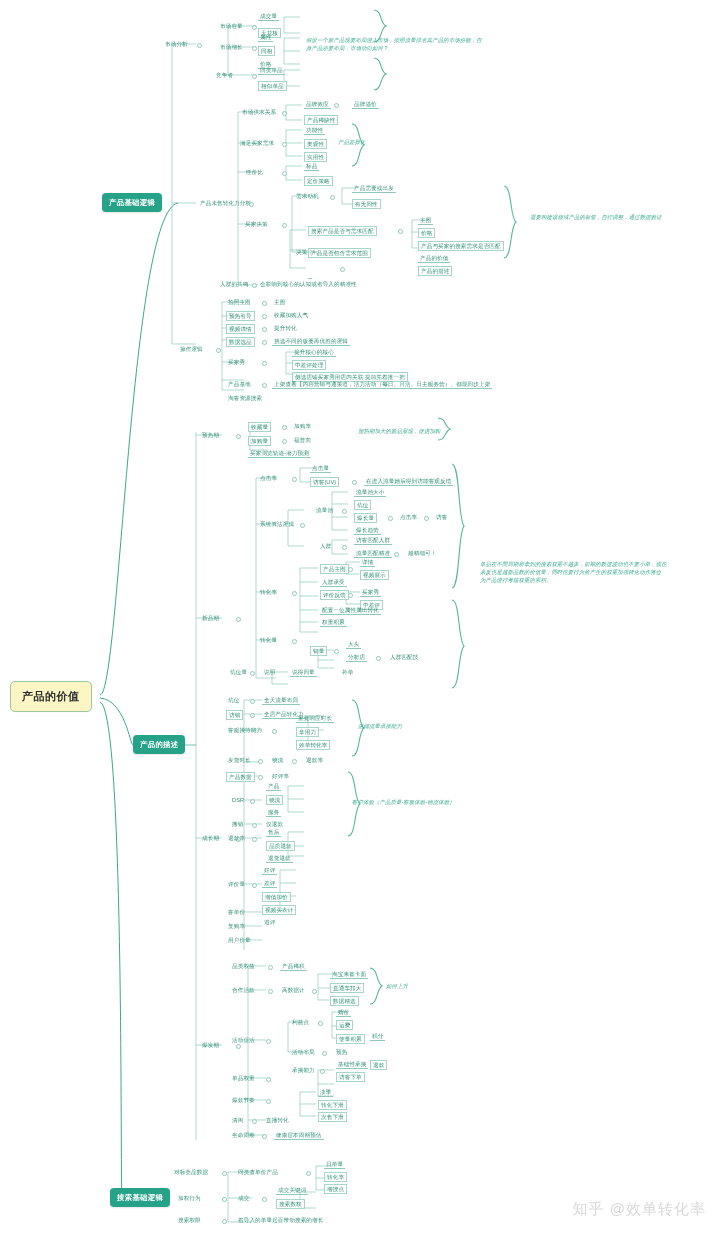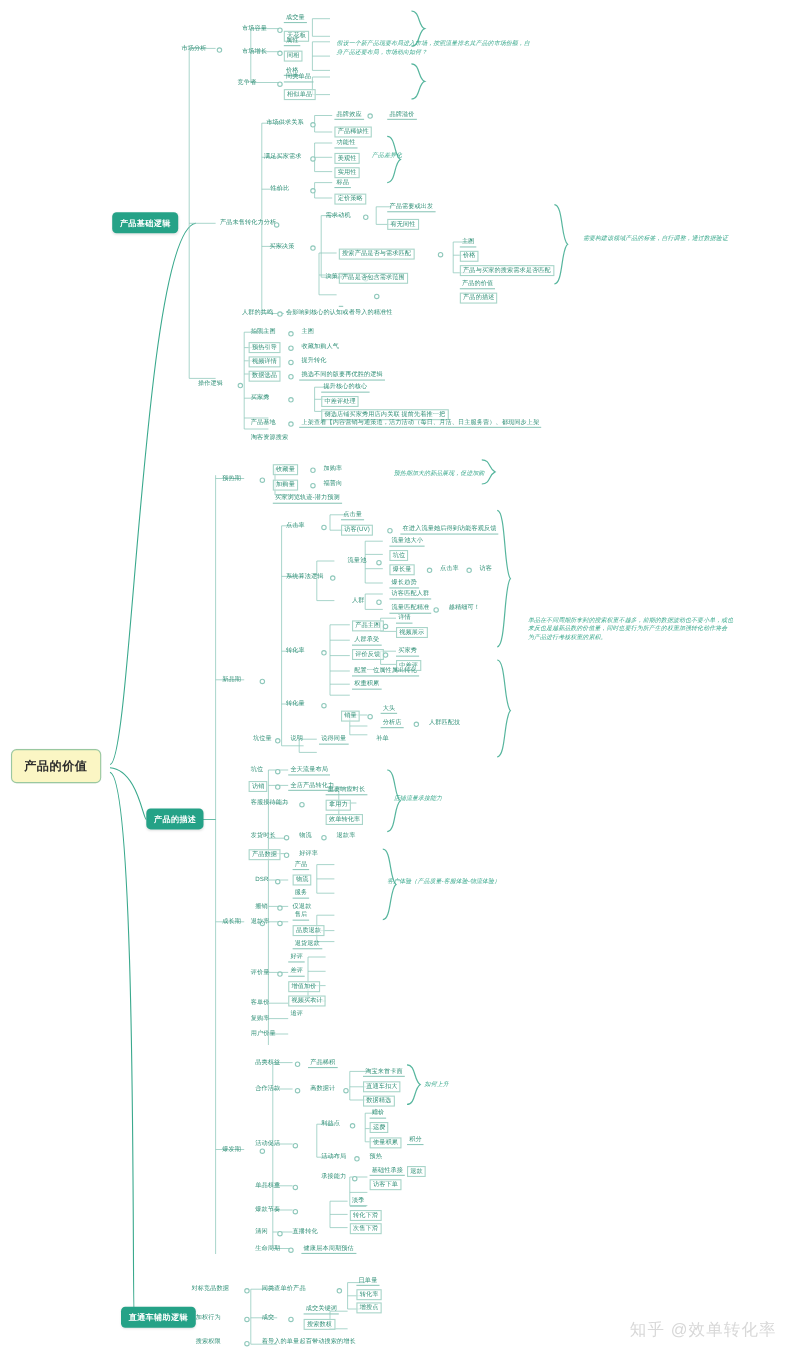--- a/index.html
+++ b/index.html
@@ -315,21 +315,21 @@
       <path d="M352,700 C360,700 358,724 364,728 C358,732 360,756 352,756"></path>
       <path d="M348,772 C356,772 354,800 360,804 C354,808 356,836 348,836"></path>
       <path d="M370,968 C378,968 376,982 382,986 C376,990 378,1004 370,1004"></path>
     </g>
   </svg>
 
   <div class="root" style="left:10px;top:681px;">产品的价值</div>
 
   <div class="branch" style="left:102px;top:193px;">产品基础逻辑</div>
   <div class="branch" style="left:133px;top:735px;">产品的描述</div>
-  <div class="branch" style="left:110px;top:1188px;">直通车辅助逻辑</div>
+  <div class="branch" style="left:110px;top:1188px;">搜索基础逻辑</div>
 
   <div class="node plain" style="left:163px;top:40px;">市场分析</div>
   <div class="dot" style="left:197px;top:43px;"></div>
 
   <div class="node plain" style="left:218px;top:22px;">市场容量</div>
   <div class="dot" style="left:252px;top:25px;"></div>
   <div class="node leaf" style="left:258px;top:12px;">成交量</div>
   <div class="node framed" style="left:258px;top:28px;">天花板</div>
 
   <div class="node plain" style="left:218px;top:43px;">市场增长</div>

